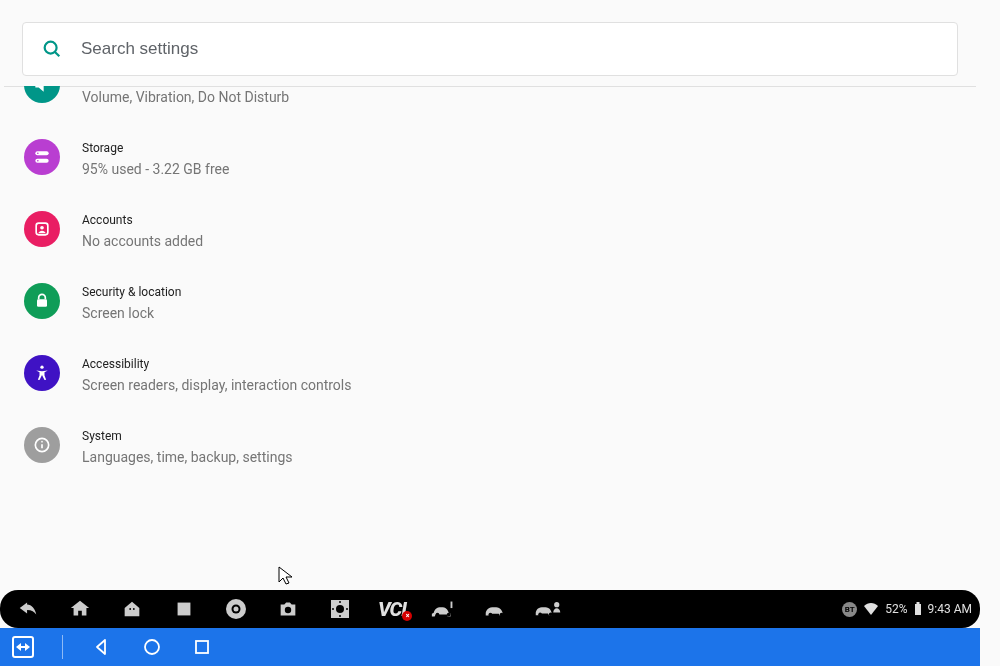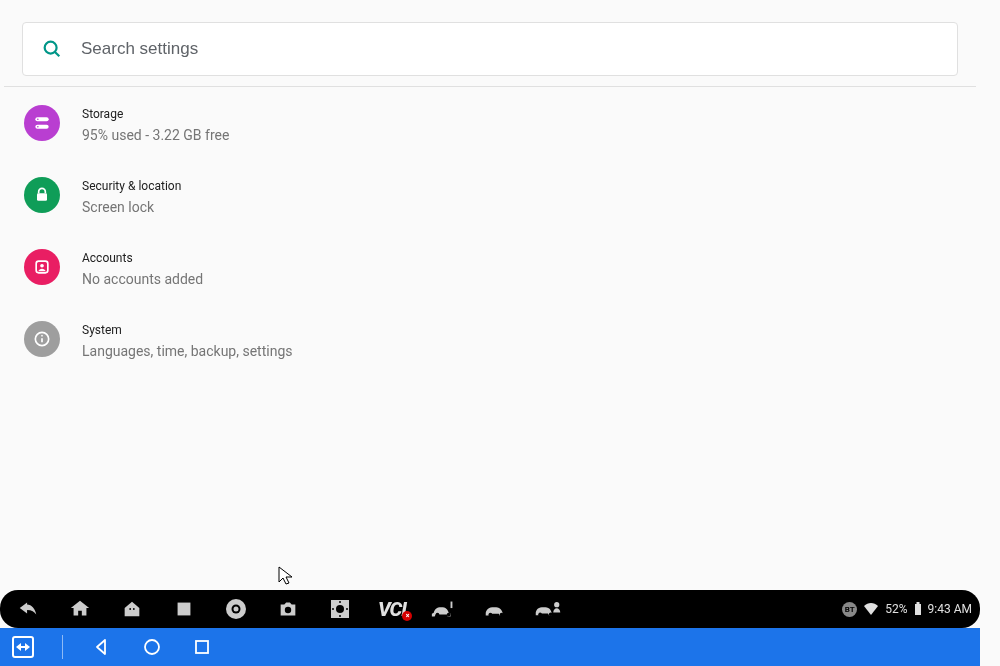--- a/index.html
+++ b/index.html
@@ -83,63 +83,86 @@
         </svg>
       </span>
       <input type="text" placeholder="Search settings" style="">
     </div>
   </div>
 
   <div class="body-area">
     <div class="divider-line"></div>
     <div class="list">
 
+      <div class="row peek">
+        <div class="icon-circle c-teal">
+          <svg width="20" height="20" viewBox="0 0 24 24" fill="#fff">
+              <path d="M4 9v6h4l6 5V4L8 9H4z"></path>
+            </svg>
+        </div>
+        <div class="texts">
+          <span class="title">Sound</span>
+          <span class="subtitle">Volume, Vibration, Do Not Disturb</span>
+        </div>
+      </div>
 
       <div class="row">
         <div class="icon-circle c-purple">
           <svg width="20" height="20" viewBox="0 0 24 24" fill="#fff">
             <rect x="4" y="5" width="16" height="5" rx="2.5"></rect>
               <rect x="4" y="14" width="16" height="5" rx="2.5"></rect>
             <circle cx="7" cy="7.5" r="1" fill="#b93ed1"></circle>
               <circle cx="7" cy="16.5" r="1" fill="#b93ed1"></circle>
           </svg>
         </div>
         <div class="texts">
           <span class="title">Storage</span>
           <span class="subtitle">95% used - 3.22 GB free</span>
         </div>
       </div>
 
       <div class="row">
-        <div class="icon-circle c-green">
-          <svg width="20" height="20" viewBox="0 0 24 24" fill="#fff">
-            <rect x="6" y="10" width="12" height="9" rx="1.5"></rect>
-            <path d="M8 10V8a4 4 0 1 1 8 0v2" fill="none" stroke="#fff" stroke-width="2"></path>
-          </svg>
-        </div>
-        <div class="texts">
-          <span class="title">Security &amp; location</span>
-          <span class="subtitle">Screen lock</span>
-        </div>
-      </div>
-
-      <div class="row">
         <div class="icon-circle c-pink">
           <svg width="20" height="20" viewBox="0 0 24 24" fill="#fff">
             <rect x="5" y="5" width="14" height="14" rx="3" fill="none" stroke="#fff" stroke-width="2"></rect>
             <circle cx="12" cy="10.5" r="2.2"></circle>
               <path d="M7.5 17c.8-2 2.5-3 4.5-3s3.7 1 4.5 3z"></path>
           </svg>
         </div>
         <div class="texts">
           <span class="title">Accounts</span>
           <span class="subtitle">No accounts added</span>
         </div>
       </div>
 
+      <div class="row">
+        <div class="icon-circle c-green">
+          <svg width="20" height="20" viewBox="0 0 24 24" fill="#fff">
+            <rect x="6" y="10" width="12" height="9" rx="1.5"></rect>
+            <path d="M8 10V8a4 4 0 1 1 8 0v2" fill="none" stroke="#fff" stroke-width="2"></path>
+          </svg>
+        </div>
+        <div class="texts">
+          <span class="title">Security &amp; location</span>
+          <span class="subtitle">Screen lock</span>
+        </div>
+      </div>
+
+      <div class="row">
+        <div class="icon-circle c-indigo">
+          <svg width="20" height="20" viewBox="0 0 24 24" fill="#fff">
+            <circle cx="12" cy="5" r="2"></circle>
+            <path d="M5 9l7 1 7-1-4 2v4l2 5-2 .5-3-6-3 6-2-.5 2-5v-4z"></path>
+          </svg>
+        </div>
+        <div class="texts">
+          <span class="title">Accessibility</span>
+          <span class="subtitle">Screen readers, display, interaction controls</span>
+        </div>
+      </div>
 
       <div class="row">
         <div class="icon-circle c-grey">
           <svg width="20" height="20" viewBox="0 0 24 24" fill="none" stroke="#fff" stroke-width="2">
             <circle cx="12" cy="12" r="8"></circle>
               <line x1="12" y1="11" x2="12" y2="16"></line>
               <circle cx="12" cy="8" r="1" fill="#fff" stroke="none"></circle>
           </svg>
         </div>
         <div class="texts">

